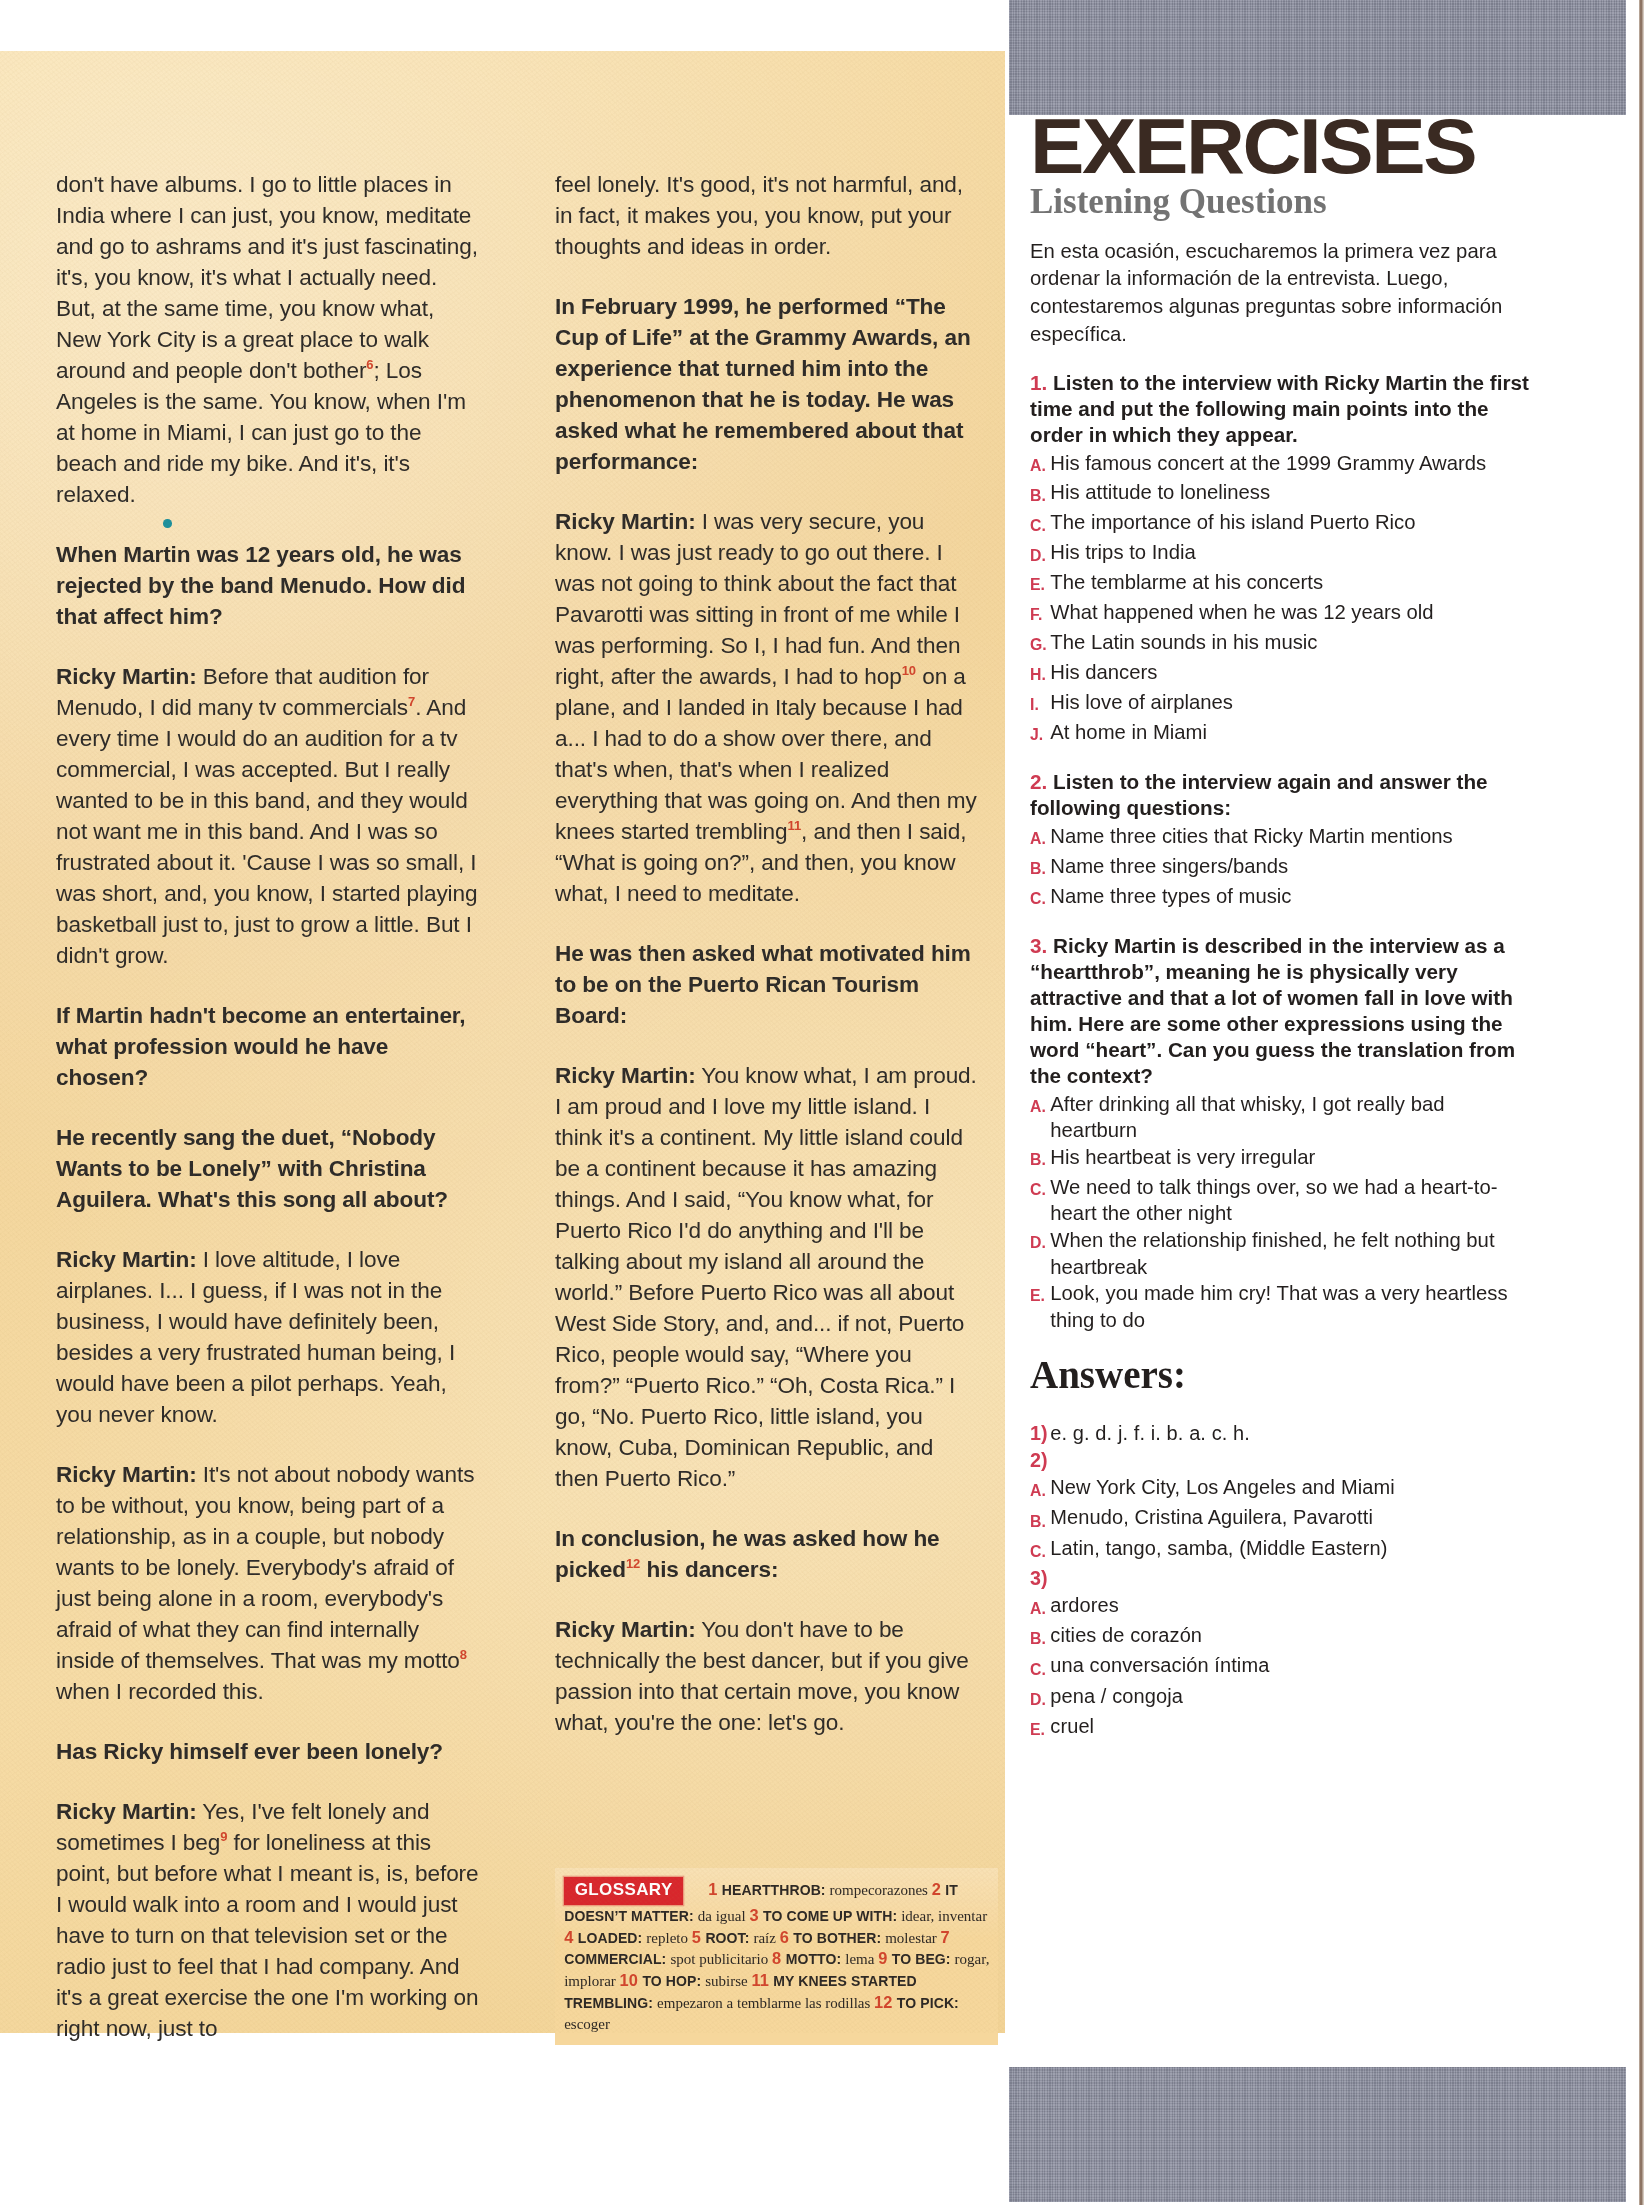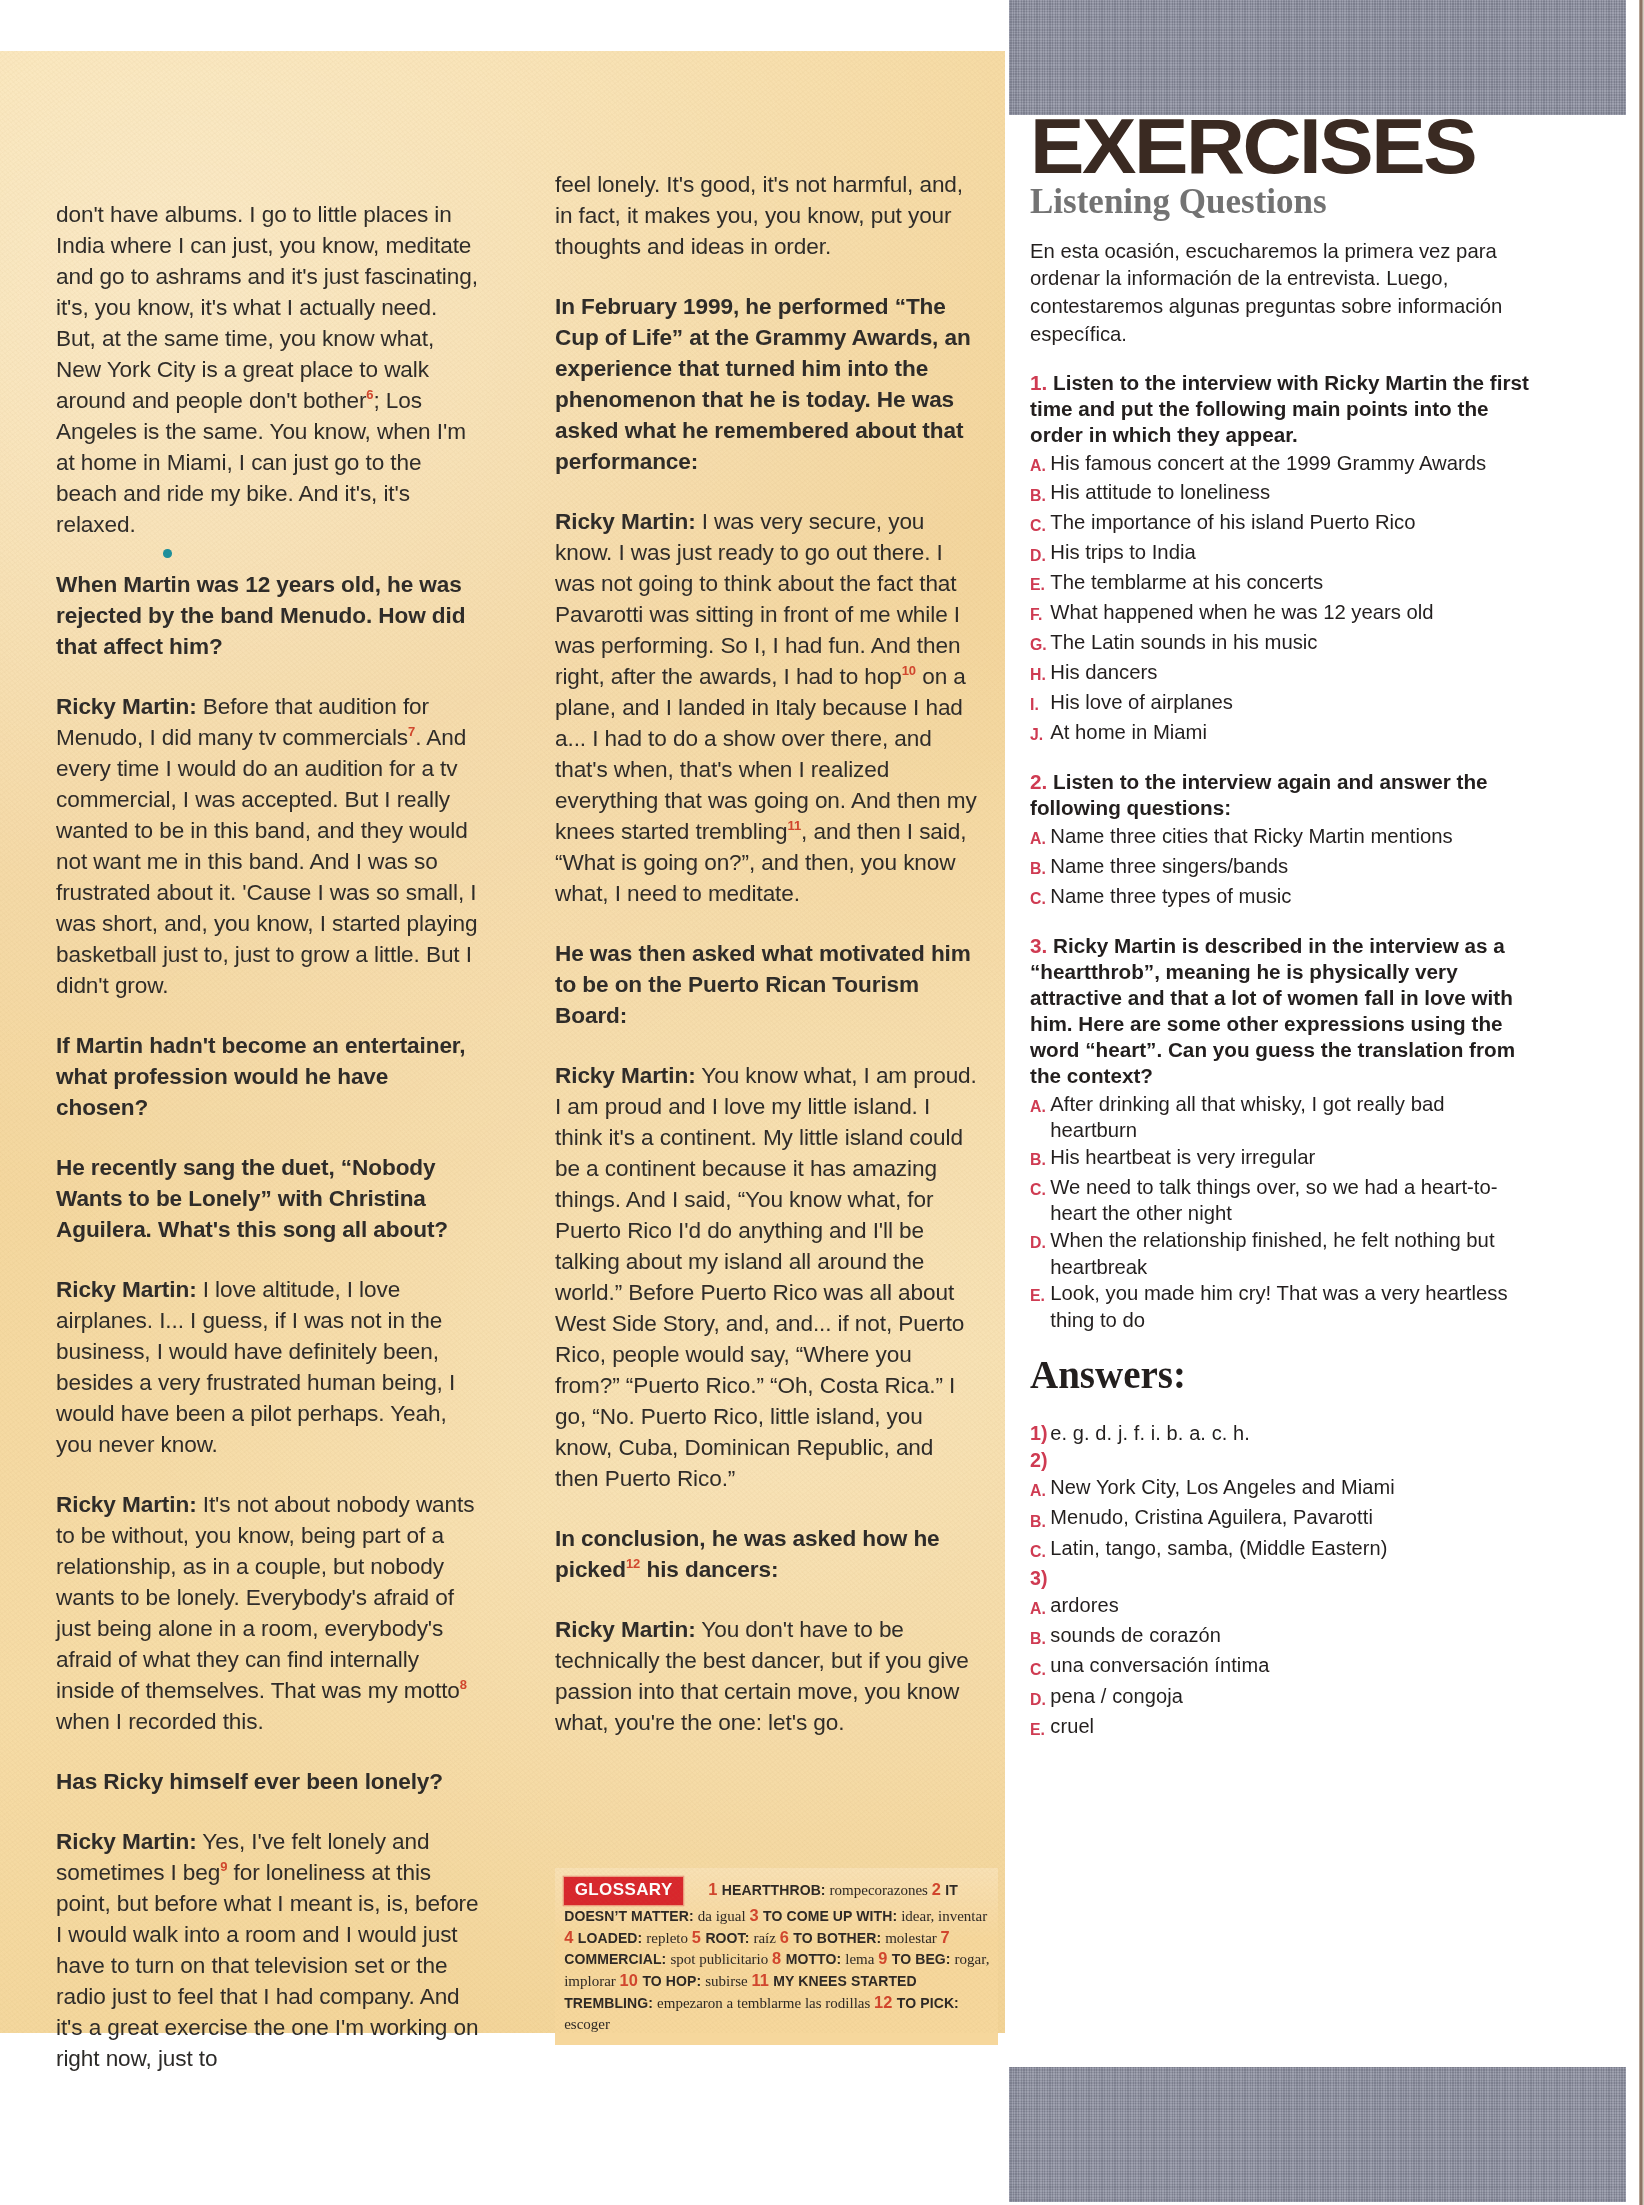--- a/index.html
+++ b/index.html
@@ -39,21 +39,21 @@
   #article:after{
     content:"";position:absolute;inset:0;pointer-events:none;
     background:
       repeating-linear-gradient(47deg, rgba(180,140,80,.045) 0 1.3px, rgba(255,255,255,0) 1.3px 3.3px),
       repeating-linear-gradient(-36deg, rgba(190,150,90,.04) 0 1.3px, rgba(255,255,255,0) 1.3px 3.9px);
     opacity:.8;
   }
 
   
   .col{position:absolute;top:0;color:#2c2a28;}
-  #col1{left:56px;top:118px;width:425px;margin-top:30px;}
+  #col1{left:56px;top:118px;width:425px;}
   #col2{left:555px;top:118px;width:425px;}
 
   .para{
     font-size:22.6px;
     line-height:31px;
     margin:0 0 29px 0;
     letter-spacing:-0.1px;
     font-stretch:condensed;
   }
   .para.q{font-weight:bold;}
@@ -290,21 +290,21 @@
         <div class="ansline">
           <span class="num">3)</span>
           <span class="tx"></span>
         </div>
         <div class="ansline">
           <span class="lt">A.</span>
           <span class="tx">ardores</span>
         </div>
         <div class="ansline">
           <span class="lt">B.</span>
-          <span class="tx">sounds de corazón</span>
+          <span class="tx">cities de corazón</span>
         </div>
         <div class="ansline">
           <span class="lt">C.</span>
           <span class="tx">una conversación íntima</span>
         </div>
         <div class="ansline">
           <span class="lt">D.</span>
           <span class="tx">pena / congoja</span>
         </div>
         <div class="ansline">

